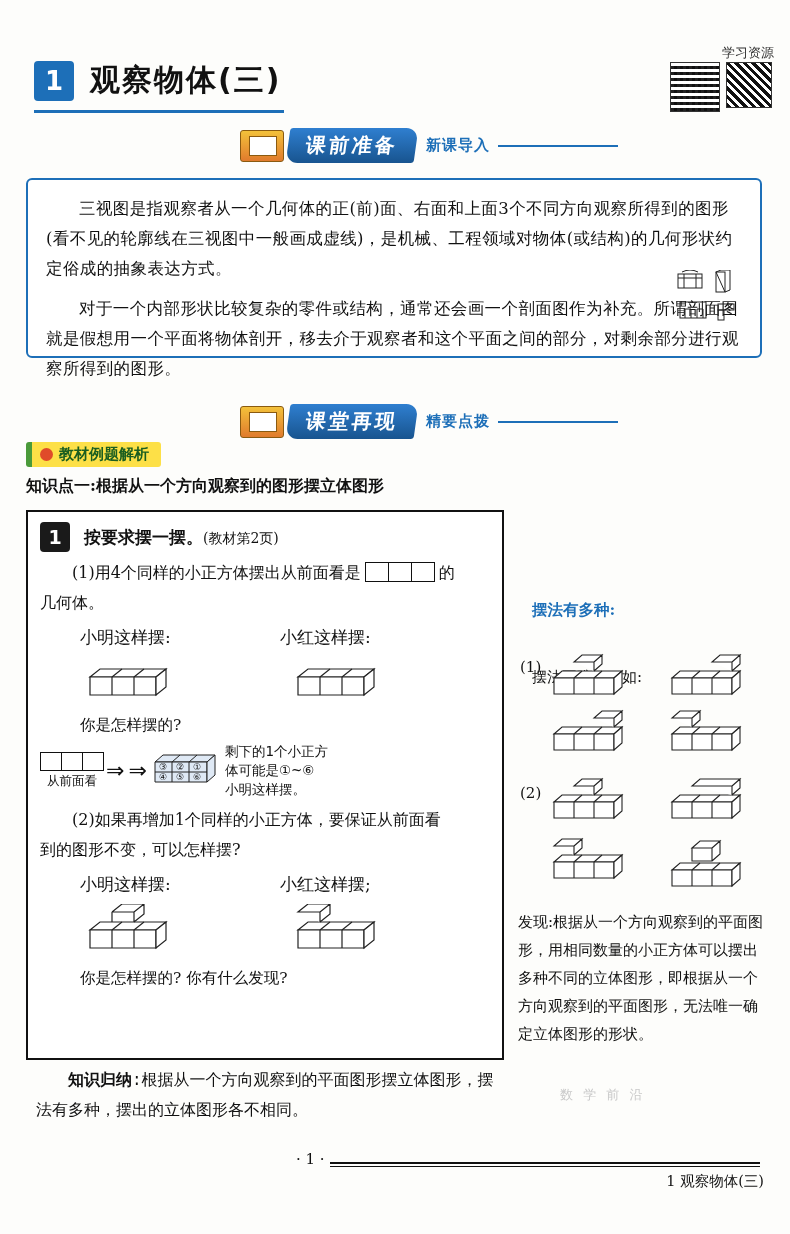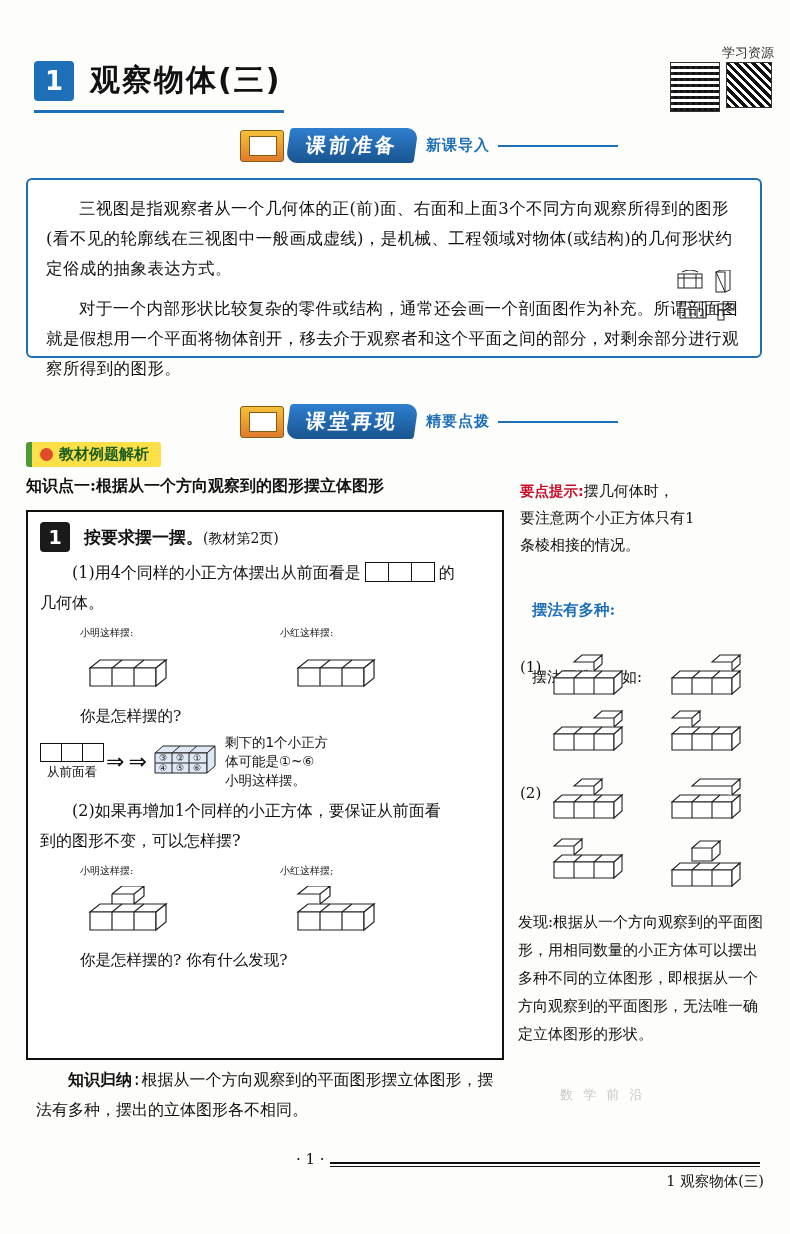--- a/index.html
+++ b/index.html
@@ -113,21 +113,21 @@
   .ex-num{
     width:30px;height:30px;background:#1a1a1a;color:#fff;font-size:19px;font-weight:bold;
     display:flex;align-items:center;justify-content:center;border-radius:4px;
   }
   .ex-head .t{margin-left:14px;font-size:17px;font-weight:bold;font-family:"DejaVu Serif","Liberation Serif",serif;}
   .ex-head .src{font-size:14px;font-weight:normal;}
   .q{font-size:16px;line-height:30px;font-family:"DejaVu Serif","Liberation Serif",serif;}
   .inline-strip{display:inline-flex;vertical-align:-4px;margin:0 4px;}
   .inline-strip i{display:block;width:22px;height:18px;border:1.3px solid #111;border-right:none;}
   .inline-strip i:last-child{border-right:1.3px solid #111;}
-  .names{display:flex;margin-top:8px;font-size:10px;font-family:"DejaVu Serif","Liberation Serif",serif;}
+  .names{display:flex;margin-top:8px;font-size:17px;font-family:"DejaVu Serif","Liberation Serif",serif;}
   .names span:first-child{width:200px;}
   .ask{font-size:15.5px;font-family:"DejaVu Serif","Liberation Serif",serif;margin-top:6px;}
   .flowrow{display:flex;align-items:center;margin-top:6px;font-size:13.5px;line-height:19px;}
   .flow-cap{font-size:12.5px;text-align:center;}
   .arrow{font-size:22px;color:#111;margin:0 2px;}
   .gridbox{display:flex;}
   .gridbox i{width:20px;height:17px;border:1.2px solid #111;border-right:none;}
   .gridbox i:last-child{border-right:1.2px solid #111;}
   
   .tip-box{
@@ -330,27 +330,20 @@
       </svg>
     </div>
 
     <div class="ask" style="margin-left:40px;">你是怎样摆的? 你有什么发现?</div>
   </div>
 
   <svg class="dashline" width="260" height="40" viewBox="0 0 260 40" style="left:508px;top:470px;position:absolute;">
     <path d="M2 38 L2 12 L32 12" fill="none" stroke="#c8102e" stroke-width="1.2" stroke-dasharray="4 3"></path>
     <path d="M32 7 l10 5 l-10 5 z" fill="#c8102e"></path>
   </svg>
-  <div class="tip-box">
-    <div>
-      <span class="tip-head">要点提示:</span><span class="tip-body">摆几何体时，</span>
-    </div>
-    <div class="tip-body">要注意两个小正方体只有1</div>
-    <div class="tip-body">条棱相接的情况。</div>
-  </div>
 
   <div class="ans-title">摆法有多种:</div>
   <div class="ans-sub">摆法不唯一。如:</div>
 
   <div class="lab1">(1)</div>
   <div style="position:absolute;left:548px;top:648px;">
     <svg width="222" height="118" viewBox="0 0 222 118">
       <g fill="#fff" stroke="#222" stroke-width="1.1">
 
         <path d="M6 30 l8 -7 h60 l-8 7 z"></path>

